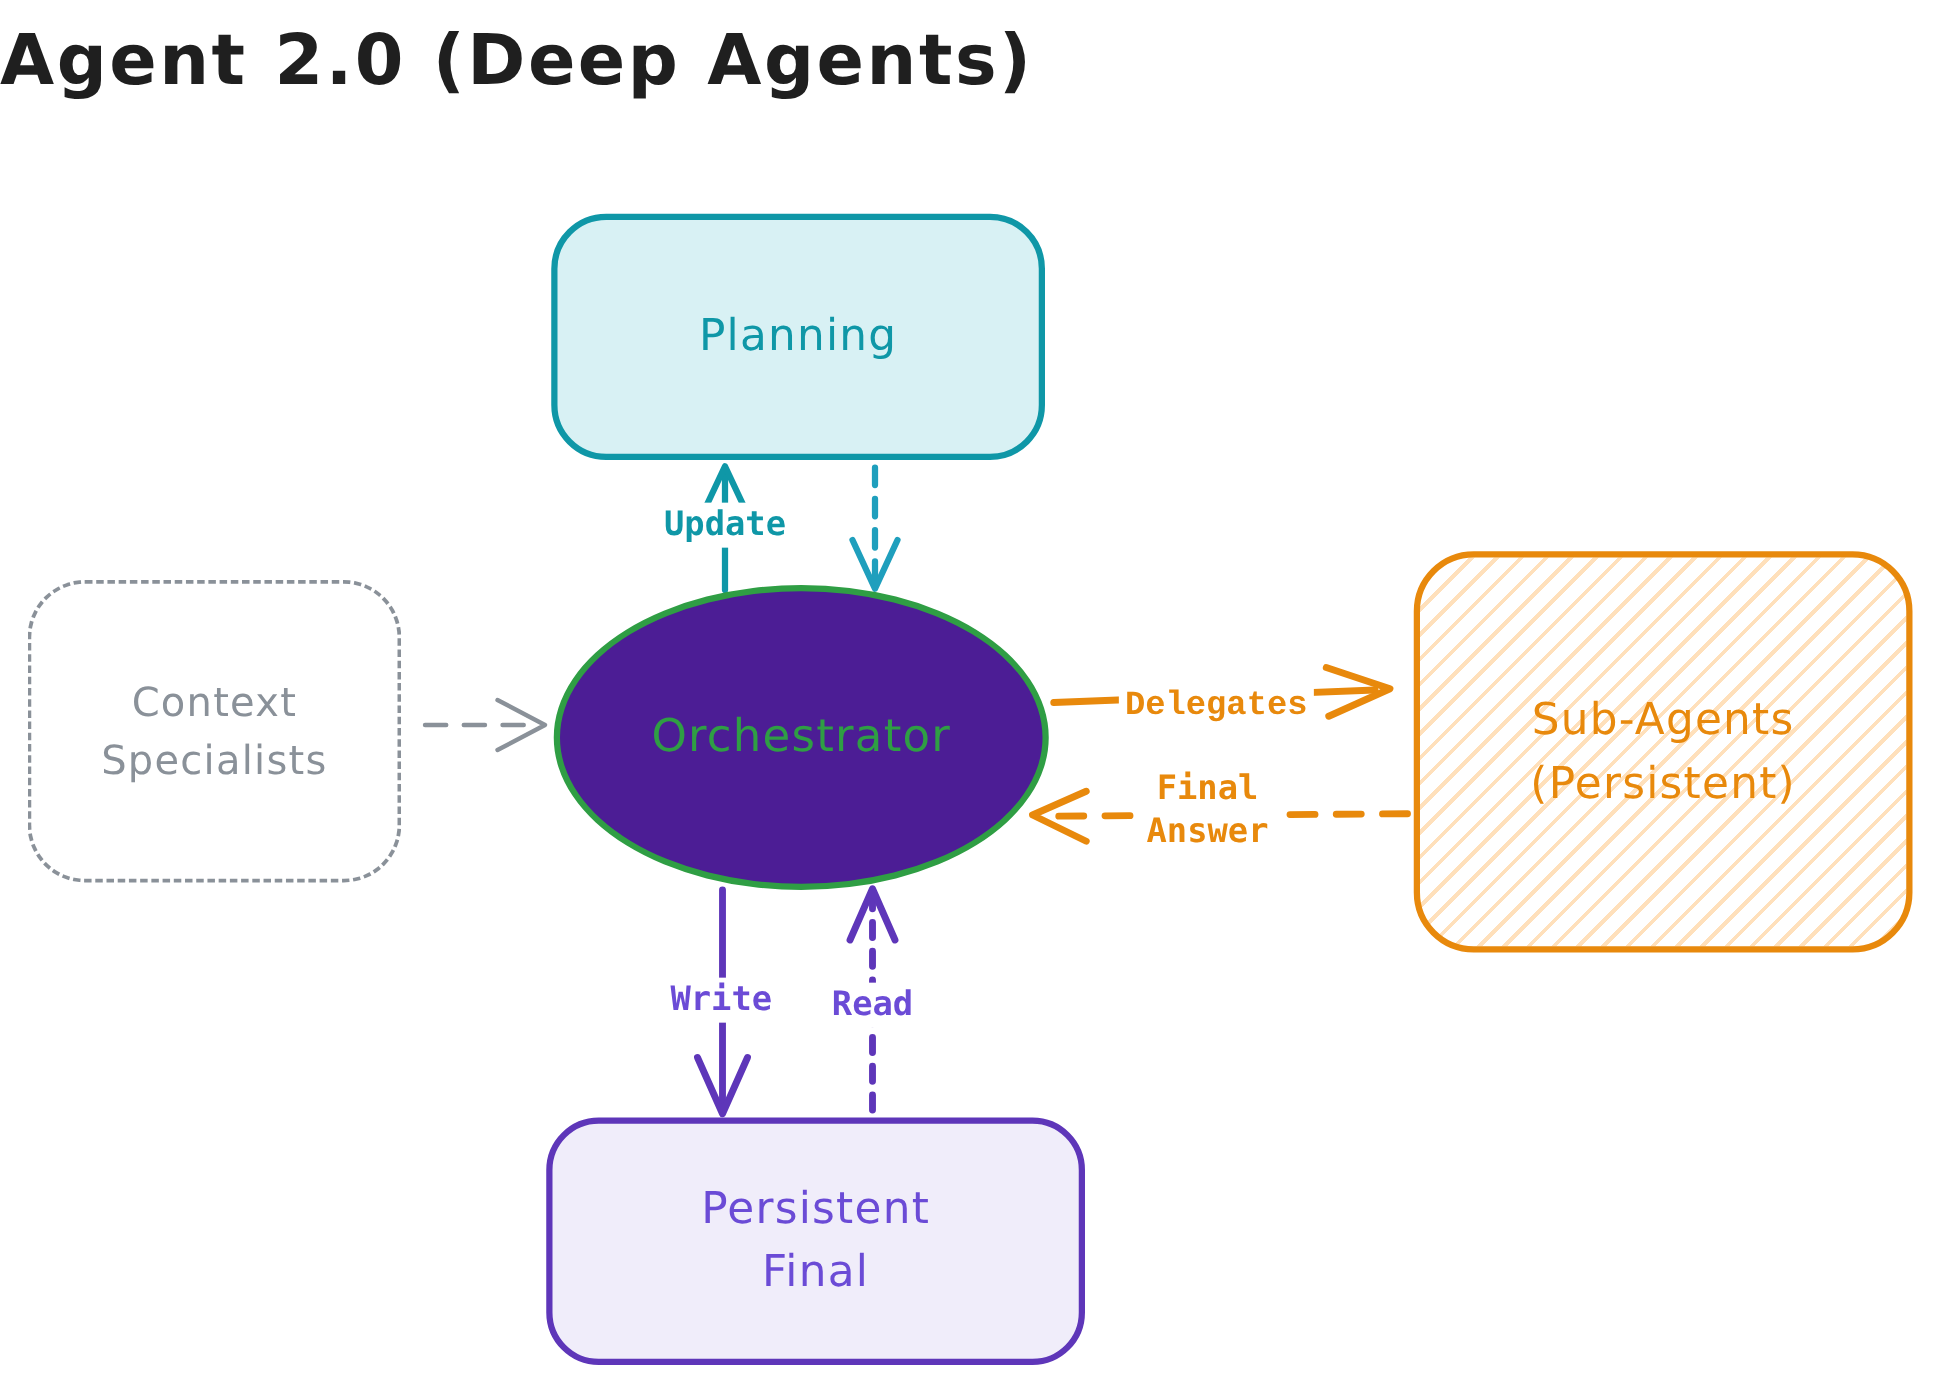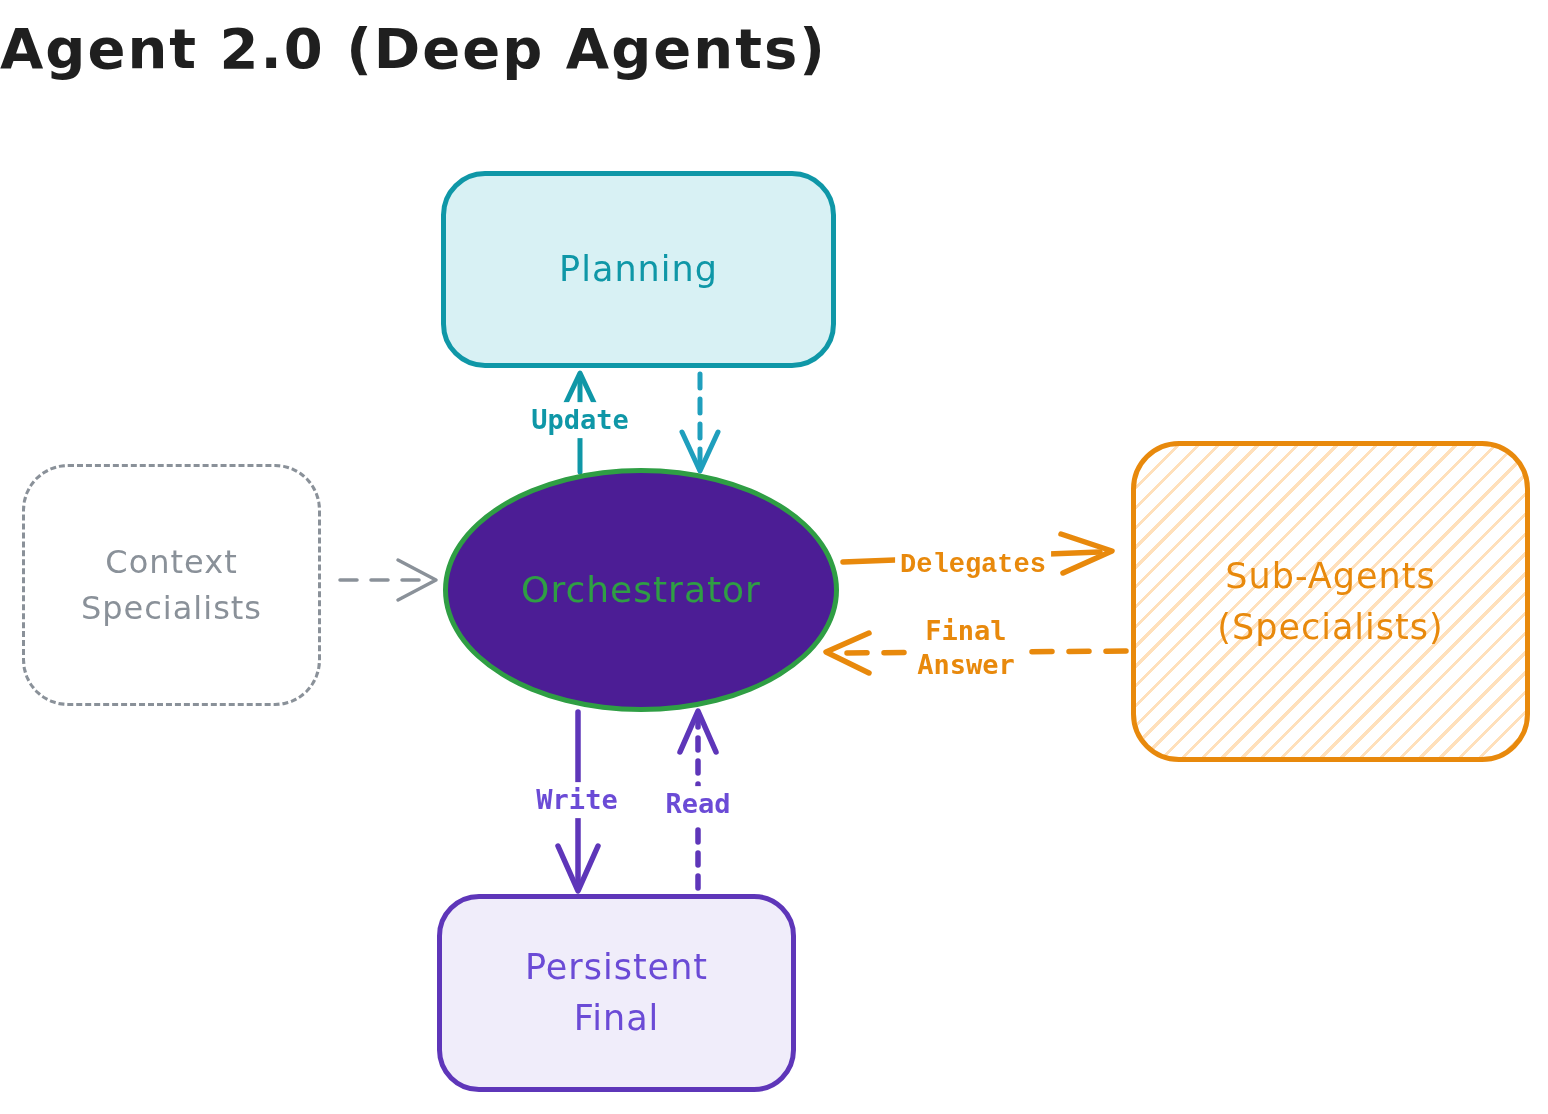--- a/index.html
+++ b/index.html
@@ -36,21 +36,21 @@
     left:22px;top:464px;width:299px;height:242px;border:3px dashed var(--gray);
     border-radius:46px;background:transparent;color:var(--gray);font-size:32px;
   }
   .subagents{
     left:1131px;top:441px;width:399px;height:321px;border:5px solid var(--orange);
     border-radius:48px;color:var(--orange);font-size:35px;
     background:repeating-linear-gradient(135deg,var(--orange-hatch) 0px,var(--orange-hatch) 3px,transparent 3px,transparent 14px);
     text-align:center;
   }
   .memory{
-    left:437px;top:894px;width:359px;height:198px;border:5px solid var(--violet);
+    left:437px;top:894px;width:431px;height:198px;border:5px solid var(--violet);
     border-radius:42px;background:var(--violet-fill);color:var(--violet-text);font-size:35px;
   }
   .wires{position:absolute;left:0;top:0;z-index:1;}
   .wires path{fill:none;stroke-linecap:round;stroke-linejoin:round;}
   .st{stroke:var(--teal);stroke-width:5;}
   .st2{stroke:var(--teal-arrow);stroke-width:5;}
   .so{stroke:var(--orange);stroke-width:5.5;}
   .sv{stroke:var(--violet);stroke-width:5.5;}
   .sg{stroke:var(--gray);stroke-width:3.5;}
   .d-teal{stroke-dasharray:14 11;}
@@ -109,21 +109,21 @@
   <div class="node context">
     <span class="lbl">
       <span>Context</span><br>
       <span>Specialists</span>
     </span>
   </div>
 
   <div class="node subagents">
     <span class="lbl">
       <span>Sub-Agents</span><br>
-      <span>(Specialists)</span>
+      <span>(Persistent)</span>
     </span>
   </div>
 
   <div class="node memory">
     <span class="lbl">
       <span>Persistent</span><br>
       <span>Final</span>
     </span>
   </div>
 

